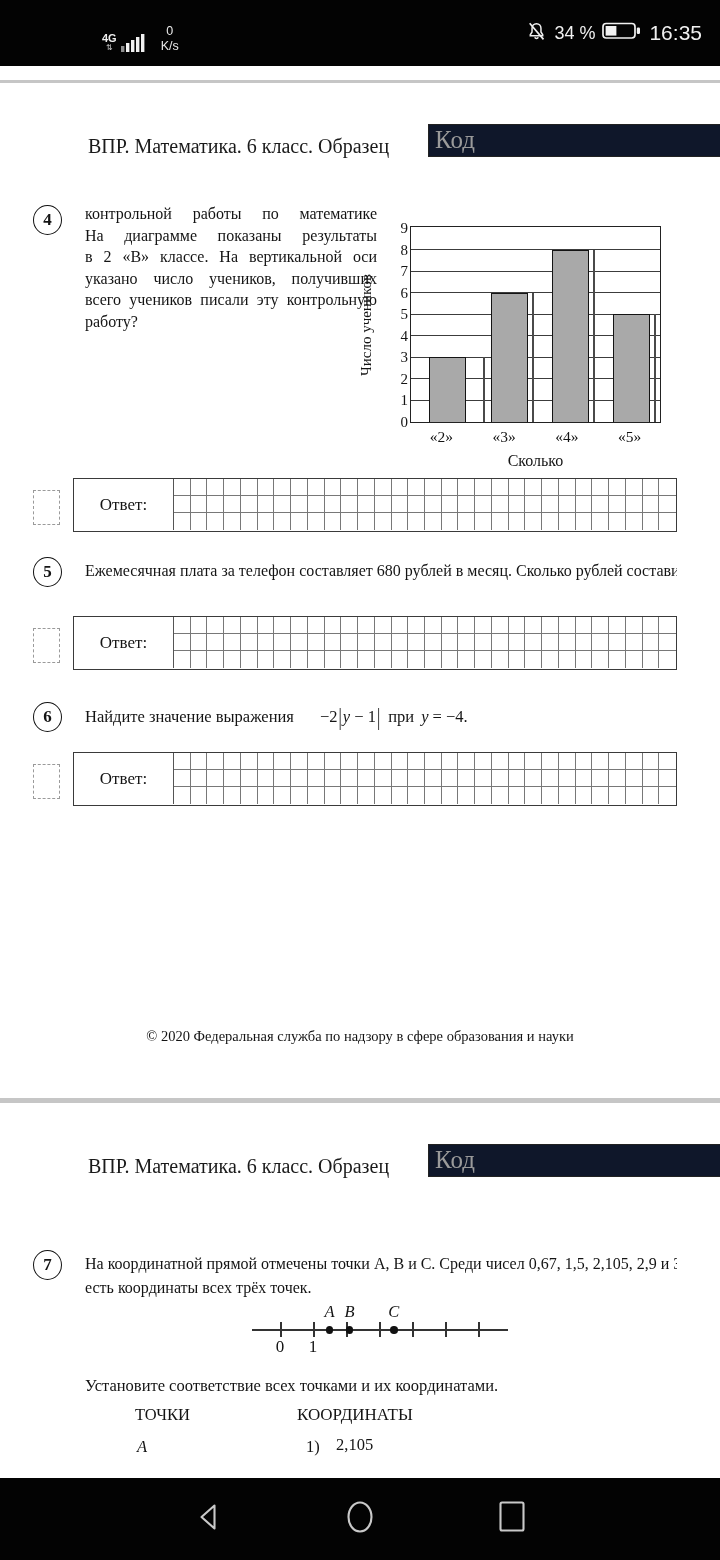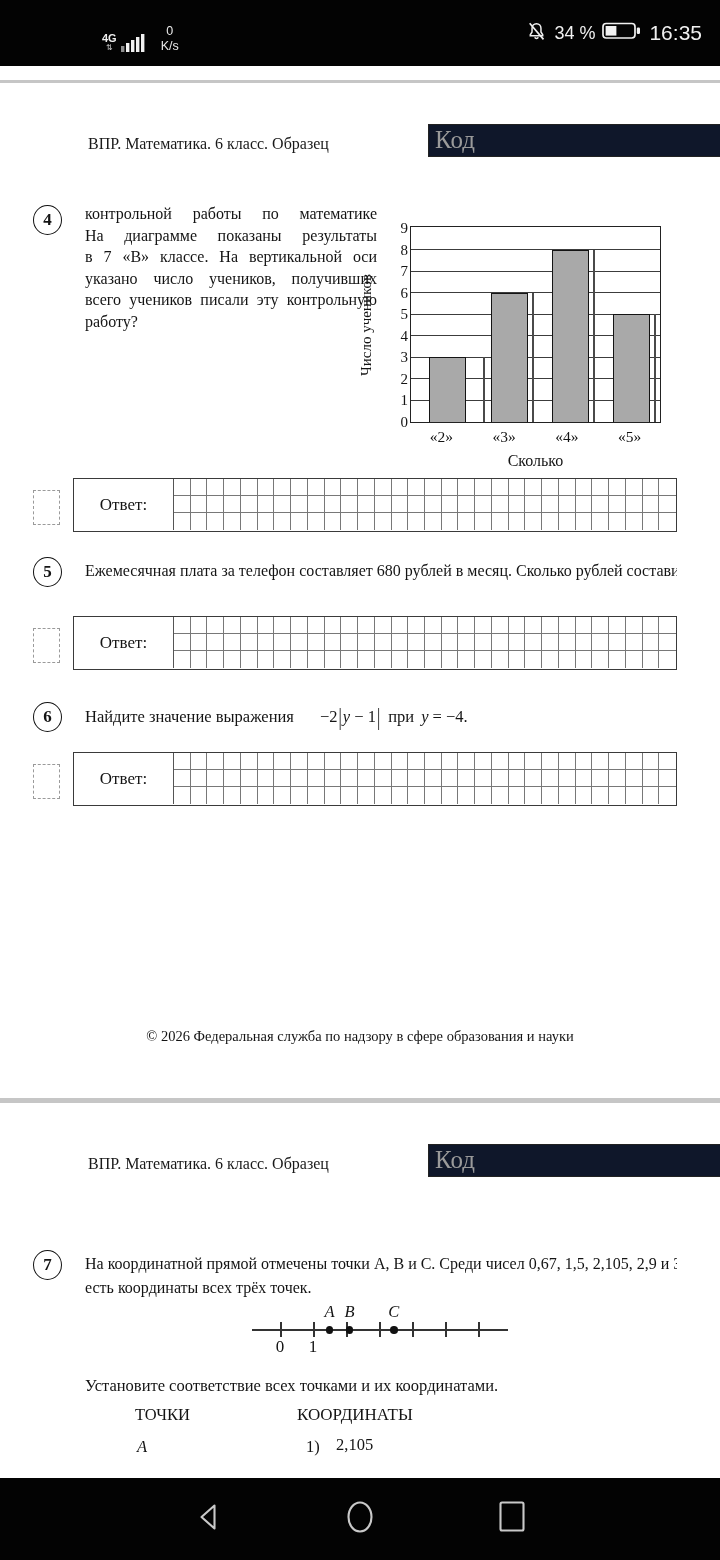--- a/index.html
+++ b/index.html
@@ -15,21 +15,21 @@
   .net-type{font-size:11px;font-weight:bold;}
   .net-arrows{font-size:8px;color:#cfcfcf;}
   .speed-col{display:flex;flex-direction:column;align-items:center;line-height:1.15;
              font-size:12.5px;color:#e9e9e9;margin-left:10px;margin-bottom:3px;}
   #sb-right{right:18px;top:0;height:66px;display:flex;align-items:center;gap:7px;}
   .pct{font-size:18px;}
   .clock{font-size:21px;}
 
   
   .page-edge{left:0;width:720px;background:#c6c6c6;}
-  .header-title{font-size:16px;color:#1a1a1a;}
+  .header-title{font-size:20px;color:#1a1a1a;}
   .code-box{width:294px;height:33px;border:1.5px solid #222;box-sizing:border-box;background:#0f172a;}
   .code-text{font-size:25px;color:#9a9a9a;padding:1px 0 0 6px;line-height:1.1;}
 
   .q-circle{width:29px;height:30px;border:1.6px solid #111;border-radius:50%;
             display:flex;align-items:center;justify-content:center;
             font-size:17px;font-weight:bold;box-sizing:border-box;}
   .q-text{font-size:16px;line-height:21.5px;}
   .q-text-wide{font-size:16px;line-height:24px;}
   .jline{white-space:nowrap;overflow:hidden;text-align:justify;text-align-last:justify;}
   .lline{white-space:nowrap;}
@@ -127,21 +127,21 @@
 
     <div class="abs header-title" style="left:88px;top:69px;">ВПР. Математика. 6 класс. Образец</div>
     <div class="abs code-box" style="left:428px;top:58px;">
       <div class="code-text">Код</div>
     </div>
 
     <div class="abs q-circle" style="left:33px;top:139px;">4</div>
     <div class="abs q-text" style="left:85px;top:137px;width:292px;">
       <div class="jline">контрольной работы по математике</div>
       <div class="jline">На диаграмме показаны результаты</div>
-      <div class="jline">в 7 «В» классе. На вертикальной оси</div>
+      <div class="jline">в 2 «В» классе. На вертикальной оси</div>
       <div class="jline">указано число учеников, получивших</div>
       <div class="jline">всего учеников писали эту контрольную</div>
       <div class="lline">работу?</div>
     </div>
 
     <div id="chart-ylabel" class="abs" style="top:160px;">Число учеников</div>
     <div class="abs" id="chart-yticks" style="left:378px;top:160px;width:30px;height:197px;">
         <div class="ytick" style="top: 187px;">0</div>
         <div class="ytick" style="top: 165.444px;">1</div>
         <div class="ytick" style="top: 143.889px;">2</div>
@@ -477,21 +477,21 @@
             <div class="ans-cell"></div>
             <div class="ans-cell"></div>
             <div class="ans-cell"></div>
             <div class="ans-cell"></div>
             <div class="ans-cell"></div>
             <div class="ans-cell"></div>
           </div>
       </div>
     </div>
 
-    <div class="abs" style="left:0;top:962px;width:720px;text-align:center;font-size:14.5px;">© 2026 Федеральная служба по надзору в сфере образования и науки</div>
+    <div class="abs" style="left:0;top:962px;width:720px;text-align:center;font-size:14.5px;">© 2020 Федеральная служба по надзору в сфере образования и науки</div>
 
     <div class="abs page-edge" style="top:1032px;height:5px;"></div>
 
     <div class="abs header-title" style="left:88px;top:1089px;">ВПР. Математика. 6 класс. Образец</div>
     <div class="abs code-box" style="left:428px;top:1078px;">
       <div class="code-text">Код</div>
     </div>
 
     <div class="abs q-circle" style="left:33px;top:1184px;">7</div>
     <div class="abs q-text-wide" style="left:85px;top:1186px;width:592px;">

